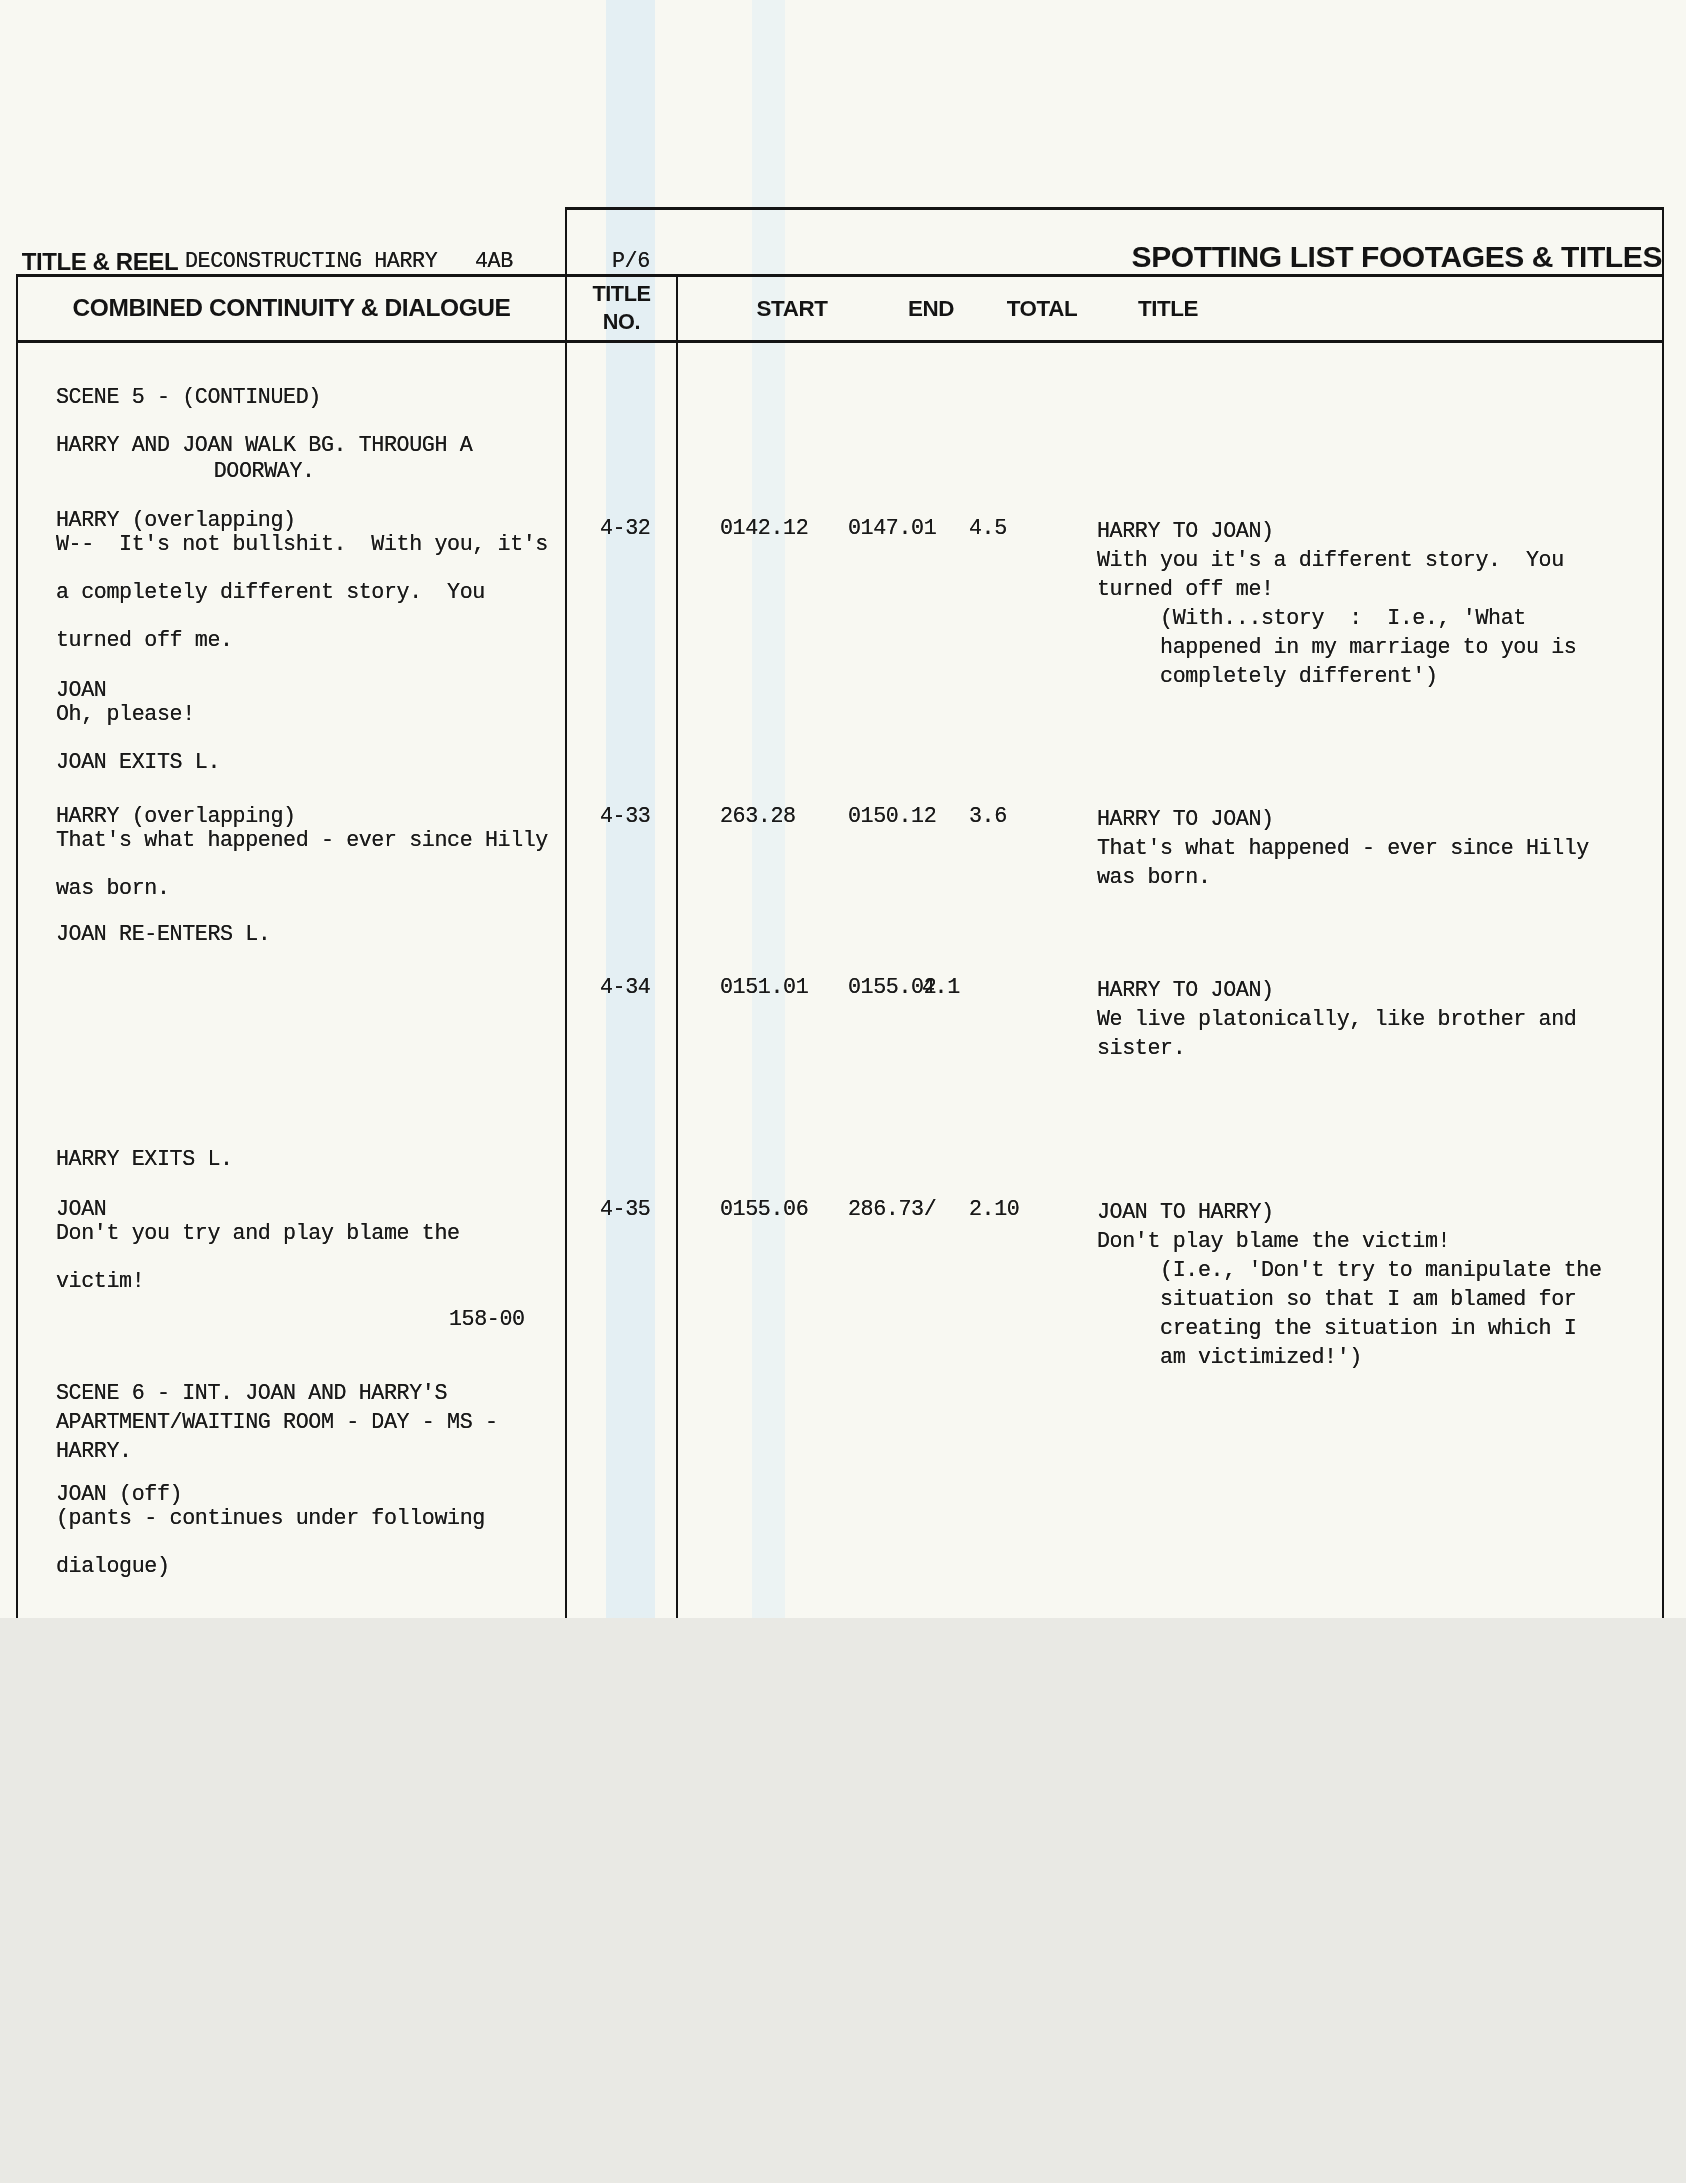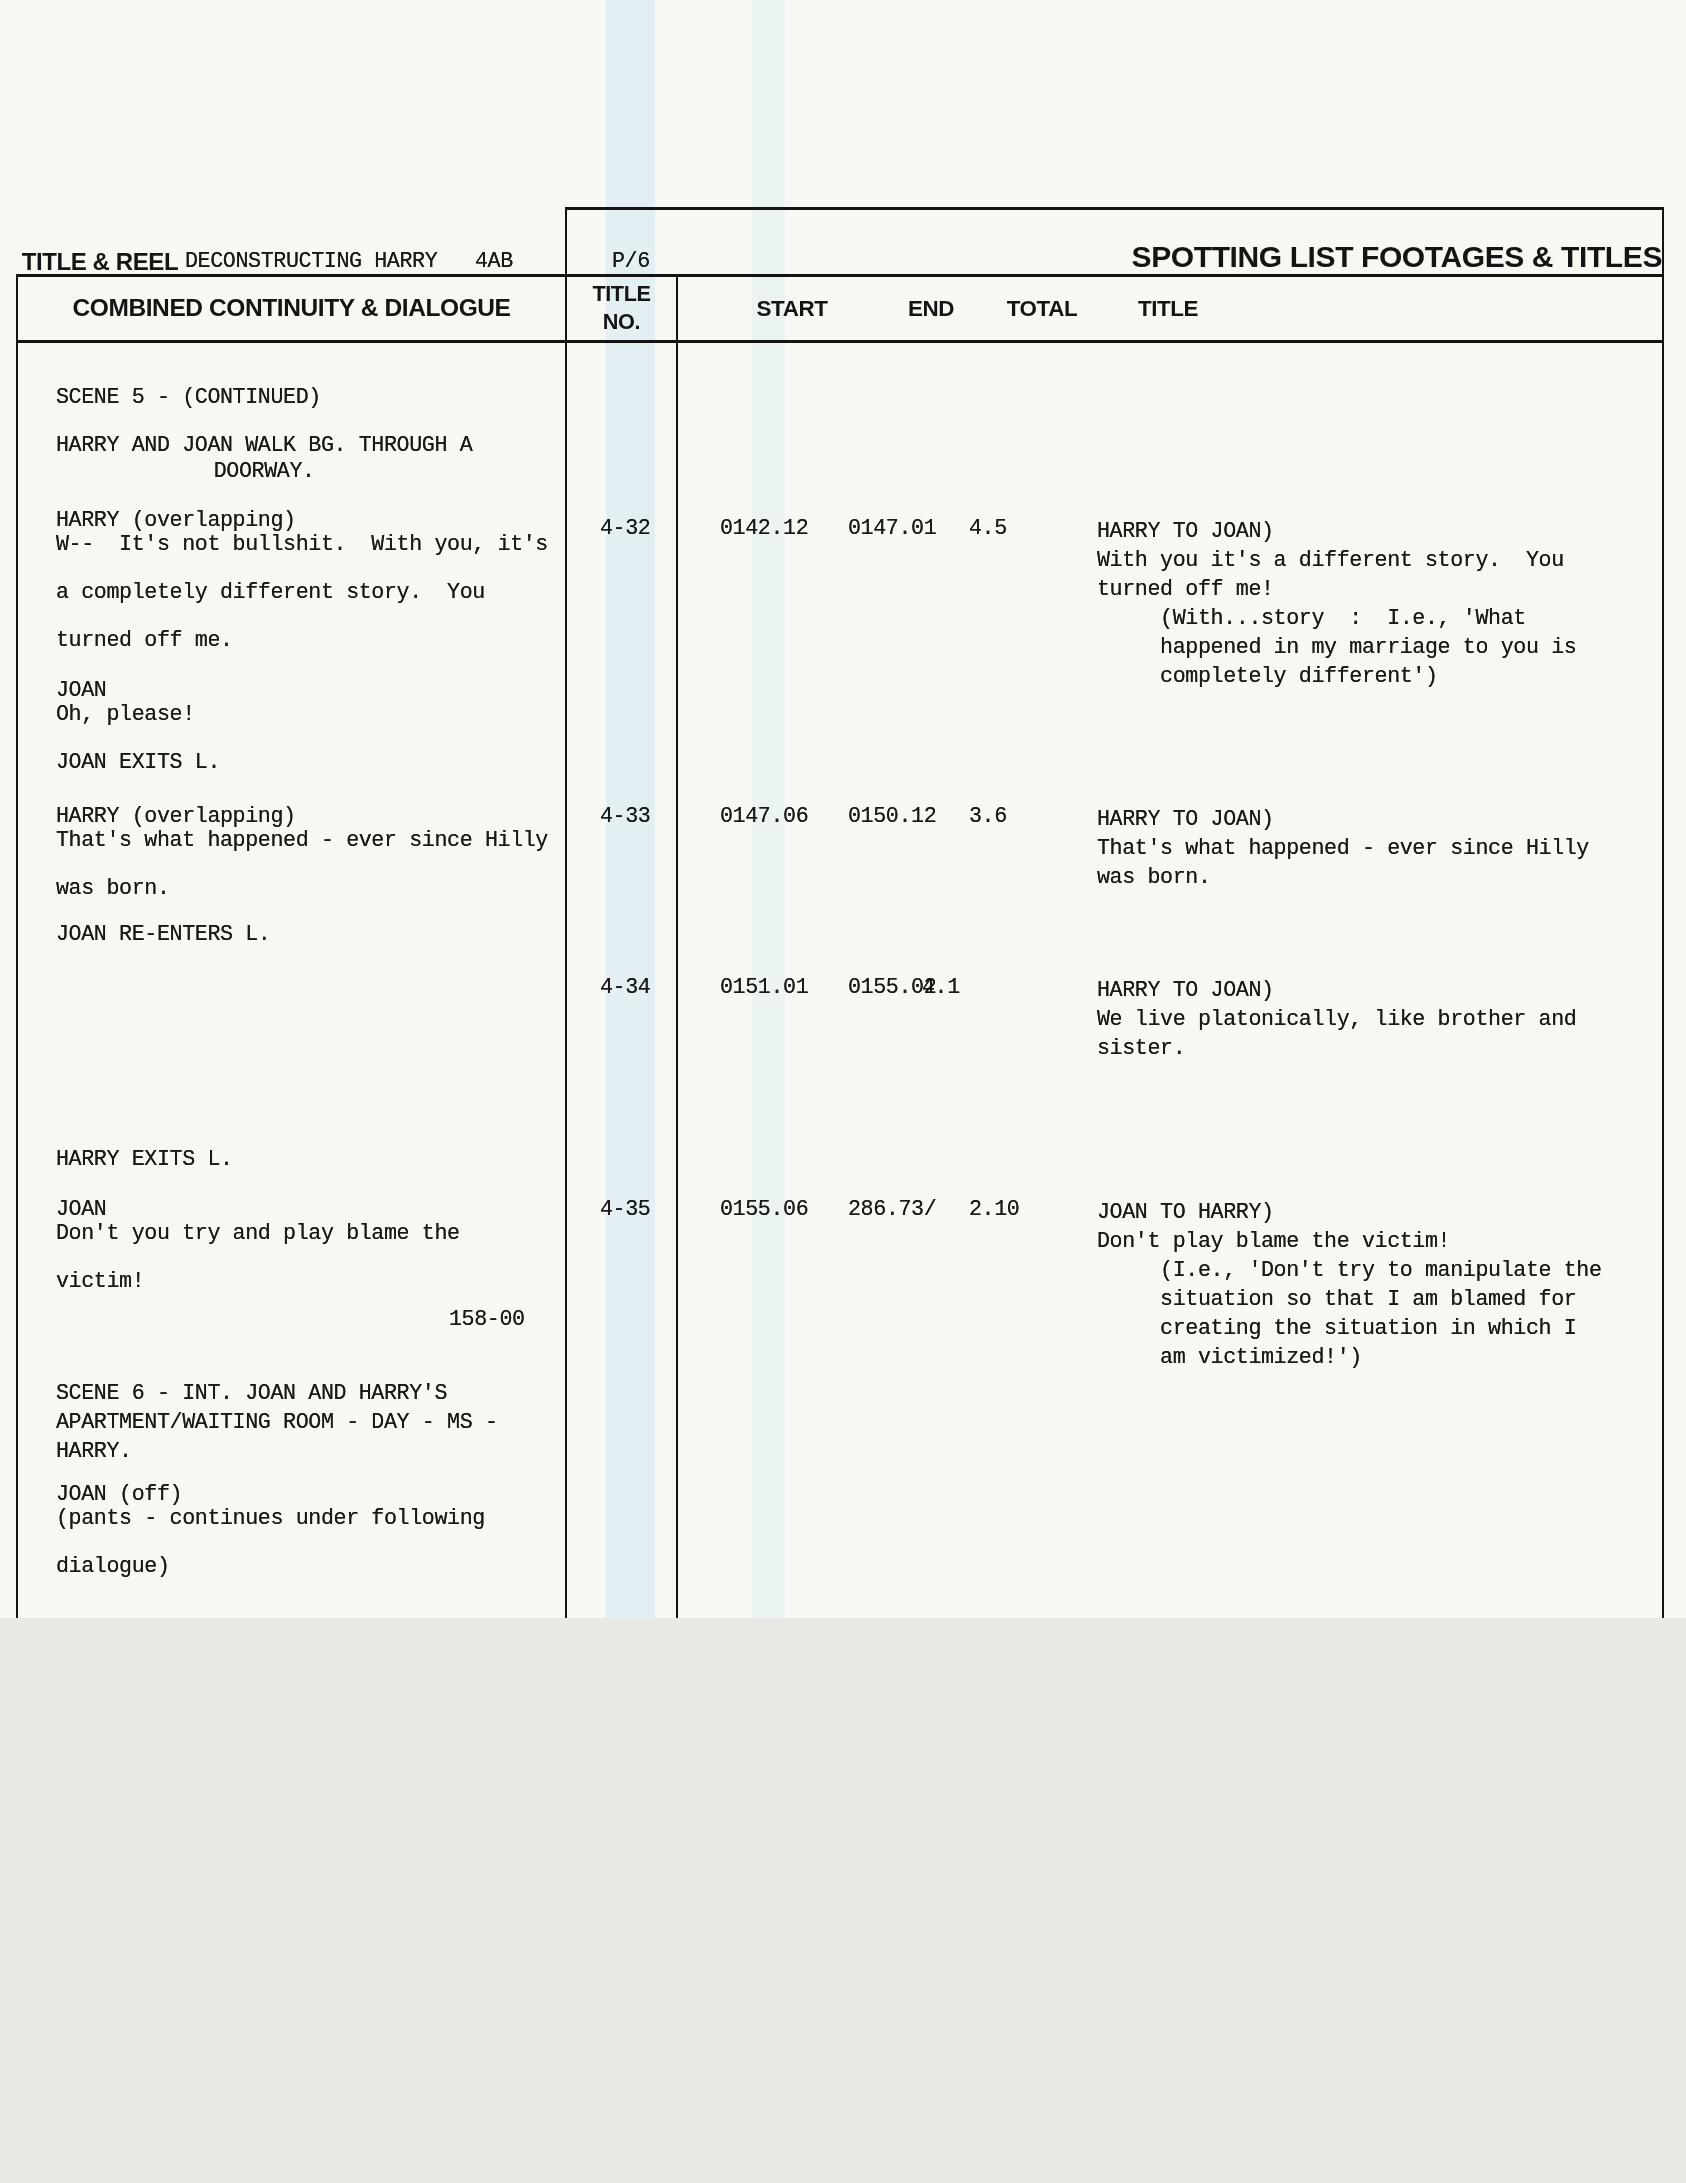--- a/index.html
+++ b/index.html
@@ -97,21 +97,21 @@
         <span class="typ" style="left: 969px; top: 0px;">4.5</span>
         <pre class="typ" style="left: 1097px; top: 0px; line-height: 29px;">HARRY TO JOAN)
 With you it's a different story.  You
 turned off me!
      (With...story  :  I.e., 'What
      happened in my marriage to you is
      completely different')</pre>
       </div>
       <div style="position: absolute; left: 0px; top: 805px; width: 100%;">
         <span class="typ" style="left: 600px; top: 0px;">4-33</span>
-        <span class="typ" style="left: 720px; top: 0px;">0147.06</span>
+        <span class="typ" style="left: 720px; top: 0px;">263.28</span>
         <span class="typ" style="left: 848px; top: 0px;">0150.12</span>
         <span class="typ" style="left: 969px; top: 0px;">3.6</span>
         <pre class="typ" style="left: 1097px; top: 0px; line-height: 29px;">HARRY TO JOAN)
 That's what happened - ever since Hilly
 was born.</pre>
       </div>
       <div style="position: absolute; left: 0px; top: 976px; width: 100%;">
         <span class="typ" style="left: 600px; top: 0px;">4-34</span>
         <span class="typ" style="left: 720px; top: 0px;">0151.01</span>
         <span class="typ" style="left: 848px; top: 0px;">0155.02</span>

